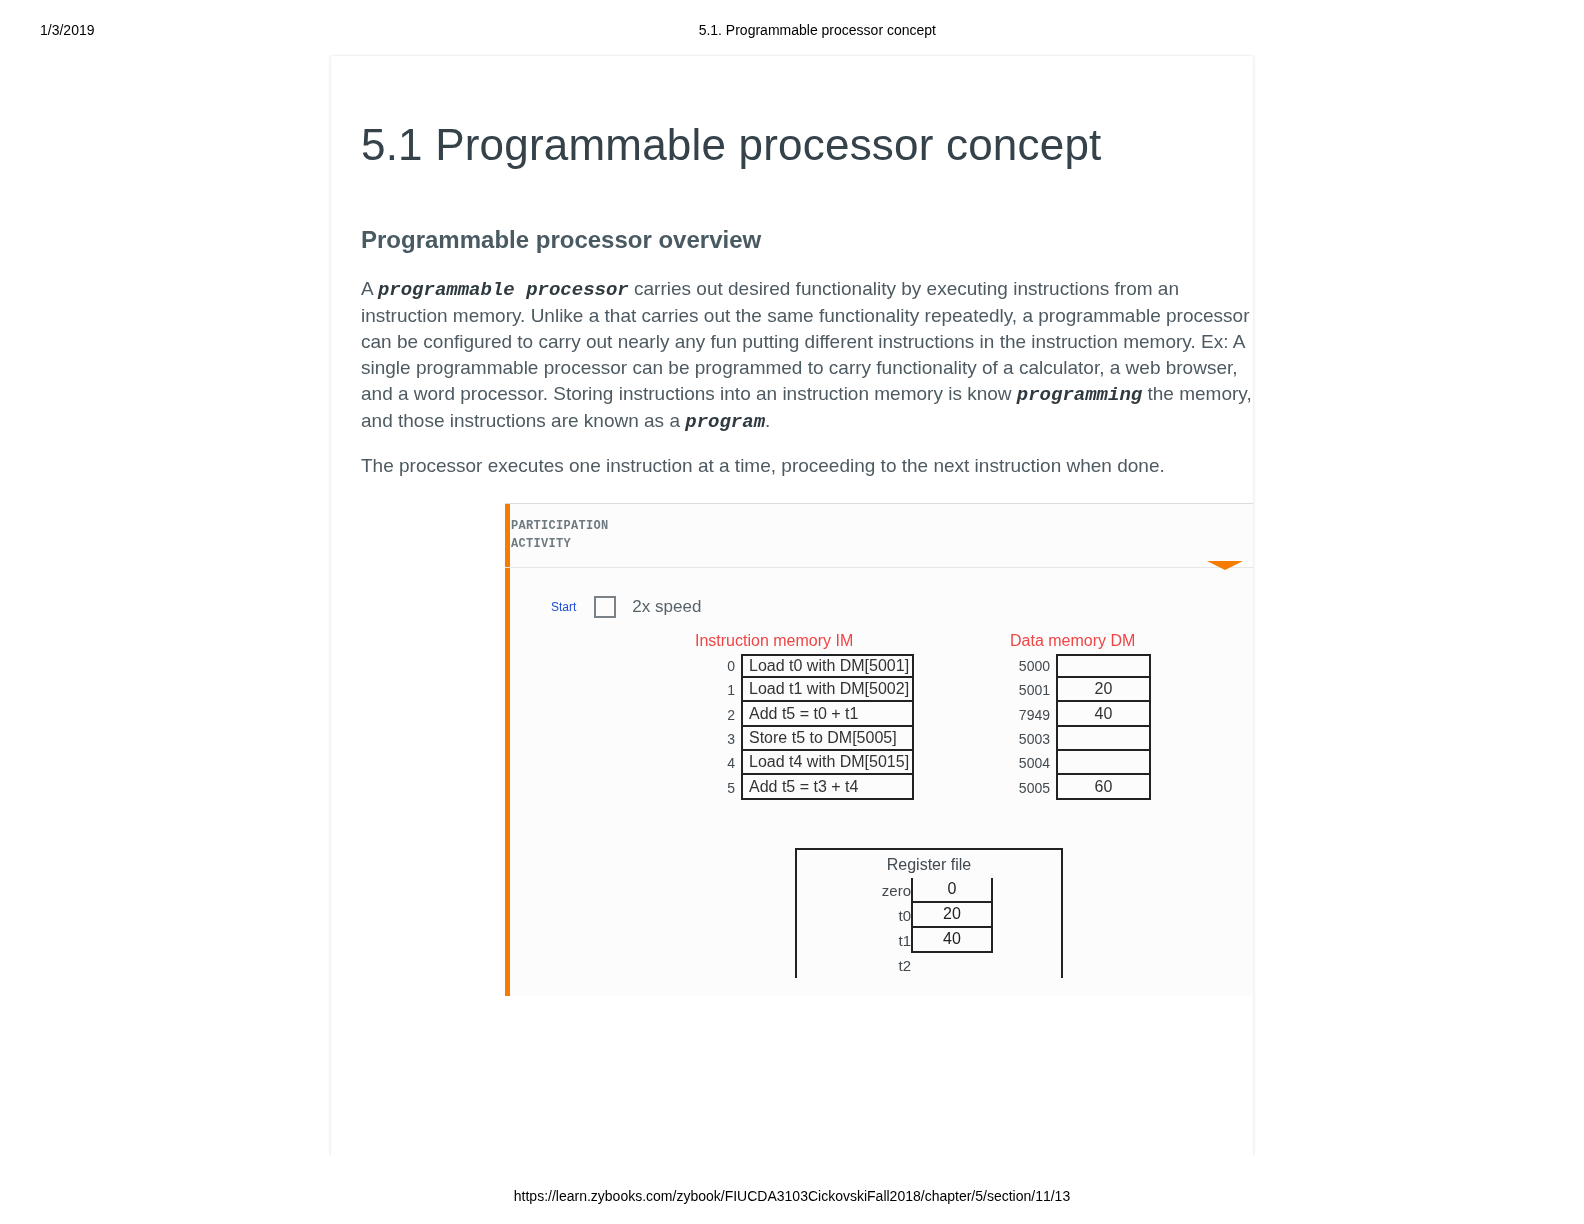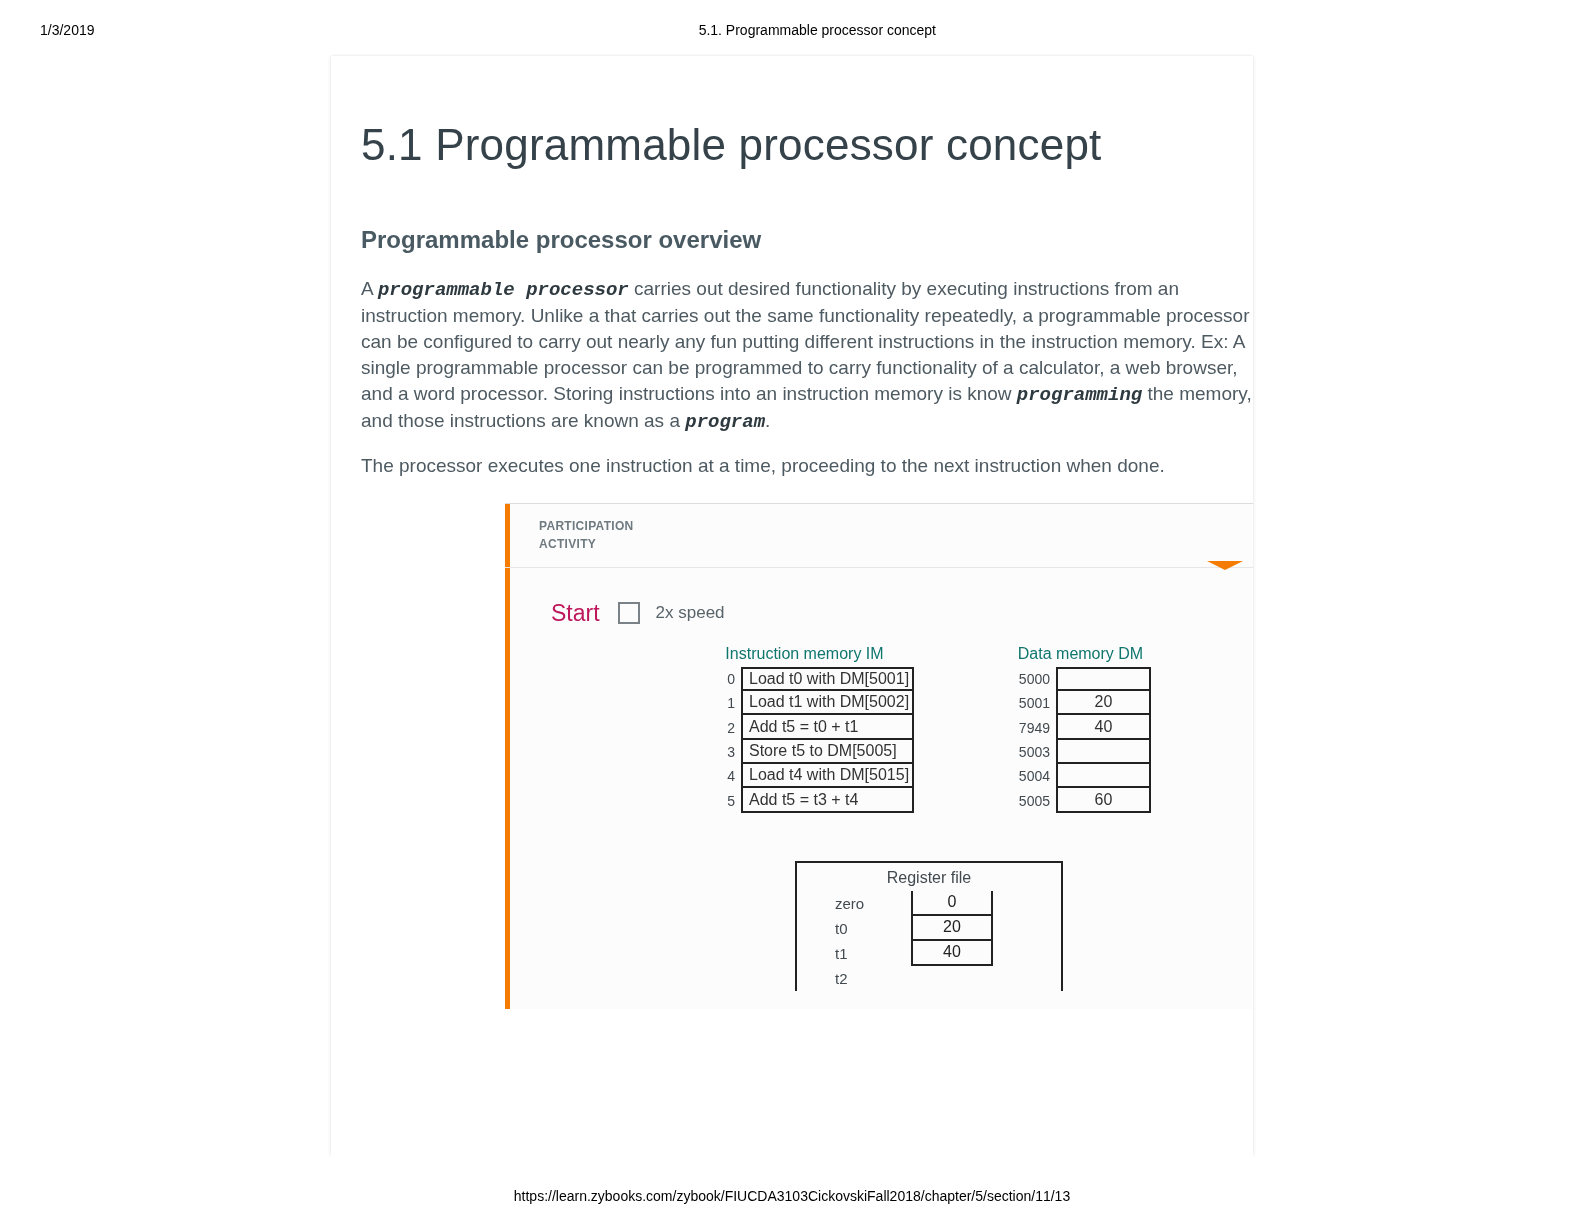--- a/index.html
+++ b/index.html
@@ -69,23 +69,24 @@
   .activity::before {
     content: "";
     position: absolute;
     left: 0; top: 0; bottom: 0;
     width: 5px;
     background: #f57c00;
   }
   .activity-head {
     display: flex;
     align-items: flex-end;
-    padding: 14px 18px 14px 34px;
+    padding: 14px 18px 14px 6px;
     border-bottom: 1px solid #e6e6e6;
     position: relative;
+    font-family: Liberation Mono, monospace;
   }
   .activity-label {
     font-size: 12px;
     font-weight: 700;
     color: #6e7a80;
     letter-spacing: 0.3px;
     line-height: 1.45;
     width: 108px;
   }
   .activity-title {
@@ -105,45 +106,44 @@
   .activity-body {
     padding: 28px 18px 18px 44px;
   }
   .controls {
     display: flex;
     align-items: center;
     gap: 16px;
     margin-bottom: 14px;
   }
   .btn-start {
-    font-size: 23px;
-    color: #be185d;
+    font-size: 12px;
+    color: #1d4ed8;
     background: none;
     border: none;
     padding: 4px 2px;
   }
   .chk {
     width: 22px; height: 22px;
     border: 2px solid #7a8288;
     display: inline-block;
   }
   .spd {
     font-size: 17px;
     color: #58636a;
   }
   .mem-row {
     display: flex;
     gap: 96px;
     margin-left: 146px;
   }
   .mem-block { }
   .mem-title {
-    text-align: center;
     font-size: 16px;
-    color: #0f766e;
+    color: #ef4444;
     margin-bottom: 4px;
   }
   .mem-table { }
   .mem-cell {
     display: flex;
     align-items: center;
     height: 24.3px;
   }
   .mem-idx {
     width: 46px;
@@ -177,21 +177,21 @@
     color: #424a50;
     margin-bottom: 4px;
   }
   .reg-cell {
     display: flex;
     align-items: center;
     height: 25px;
   }
   .reg-idx {
     width: 76px;
-    padding-right: 8px;
+    text-align: right;
     font-size: 15px;
     color: #424a50;
   }
   .reg-val {
     border: 2px solid #222;
     border-top-width: 0;
     width: 82px;
     height: 100%;
     display: flex;
     align-items: center;

